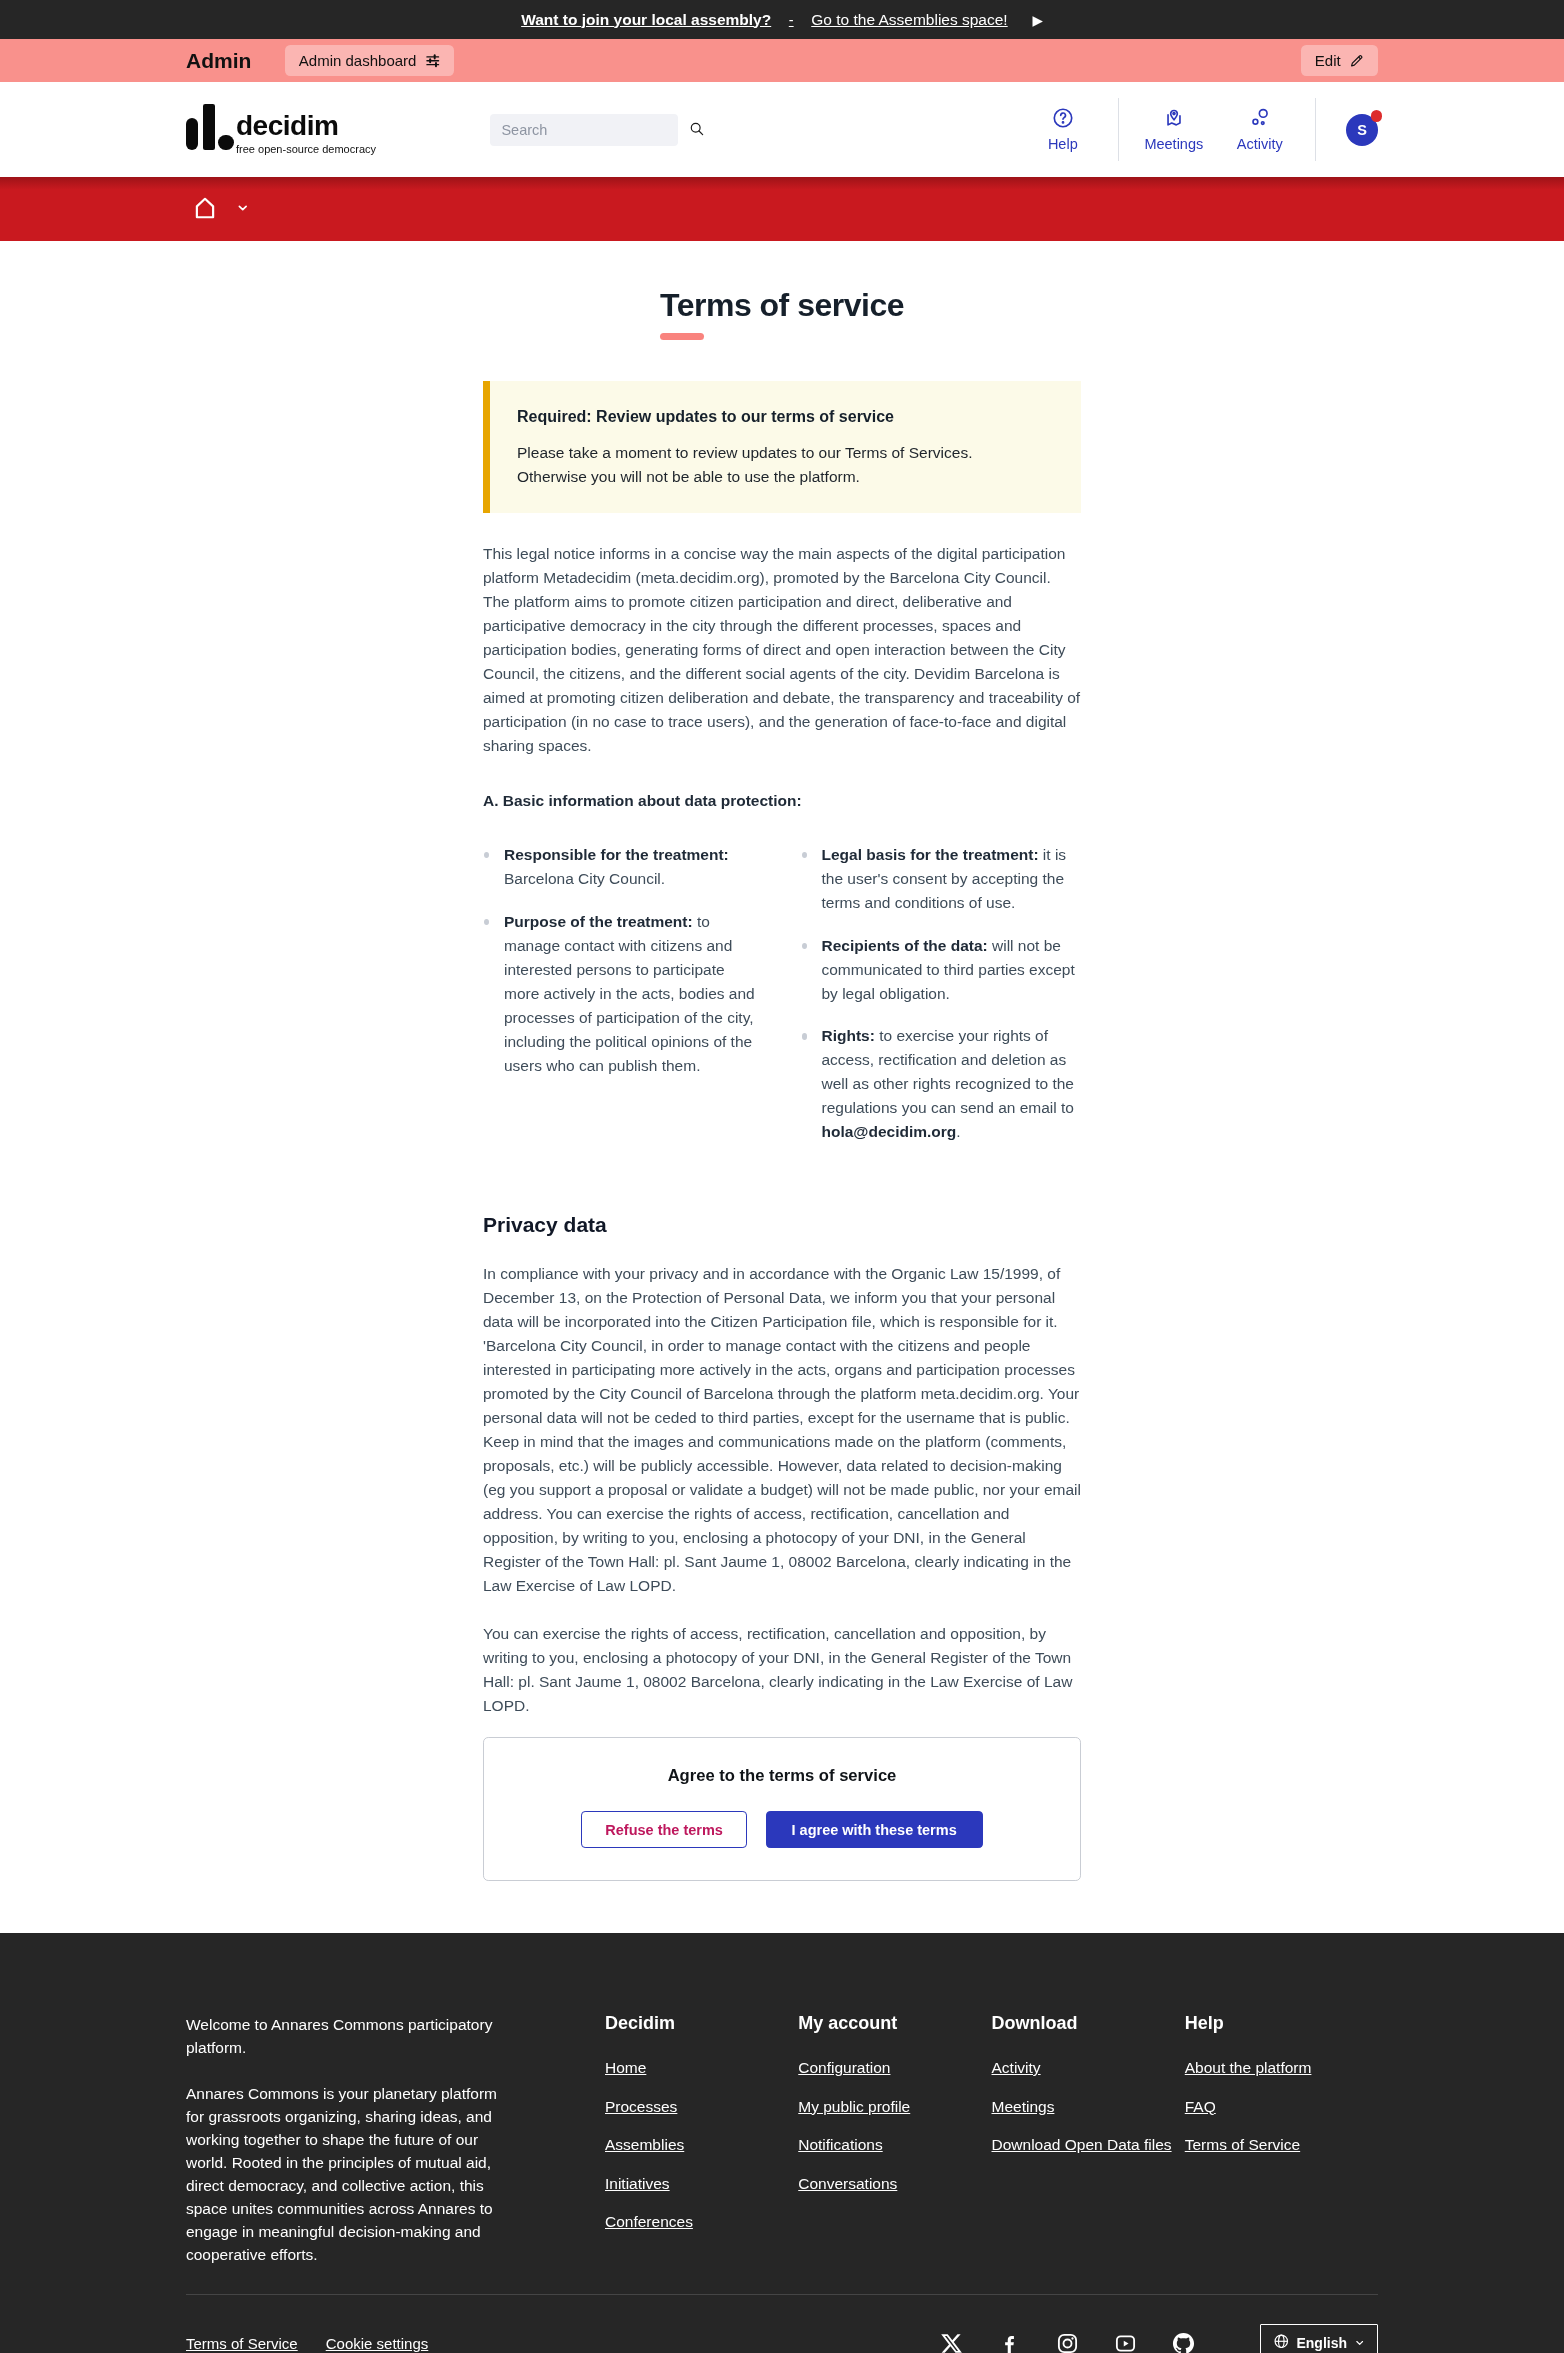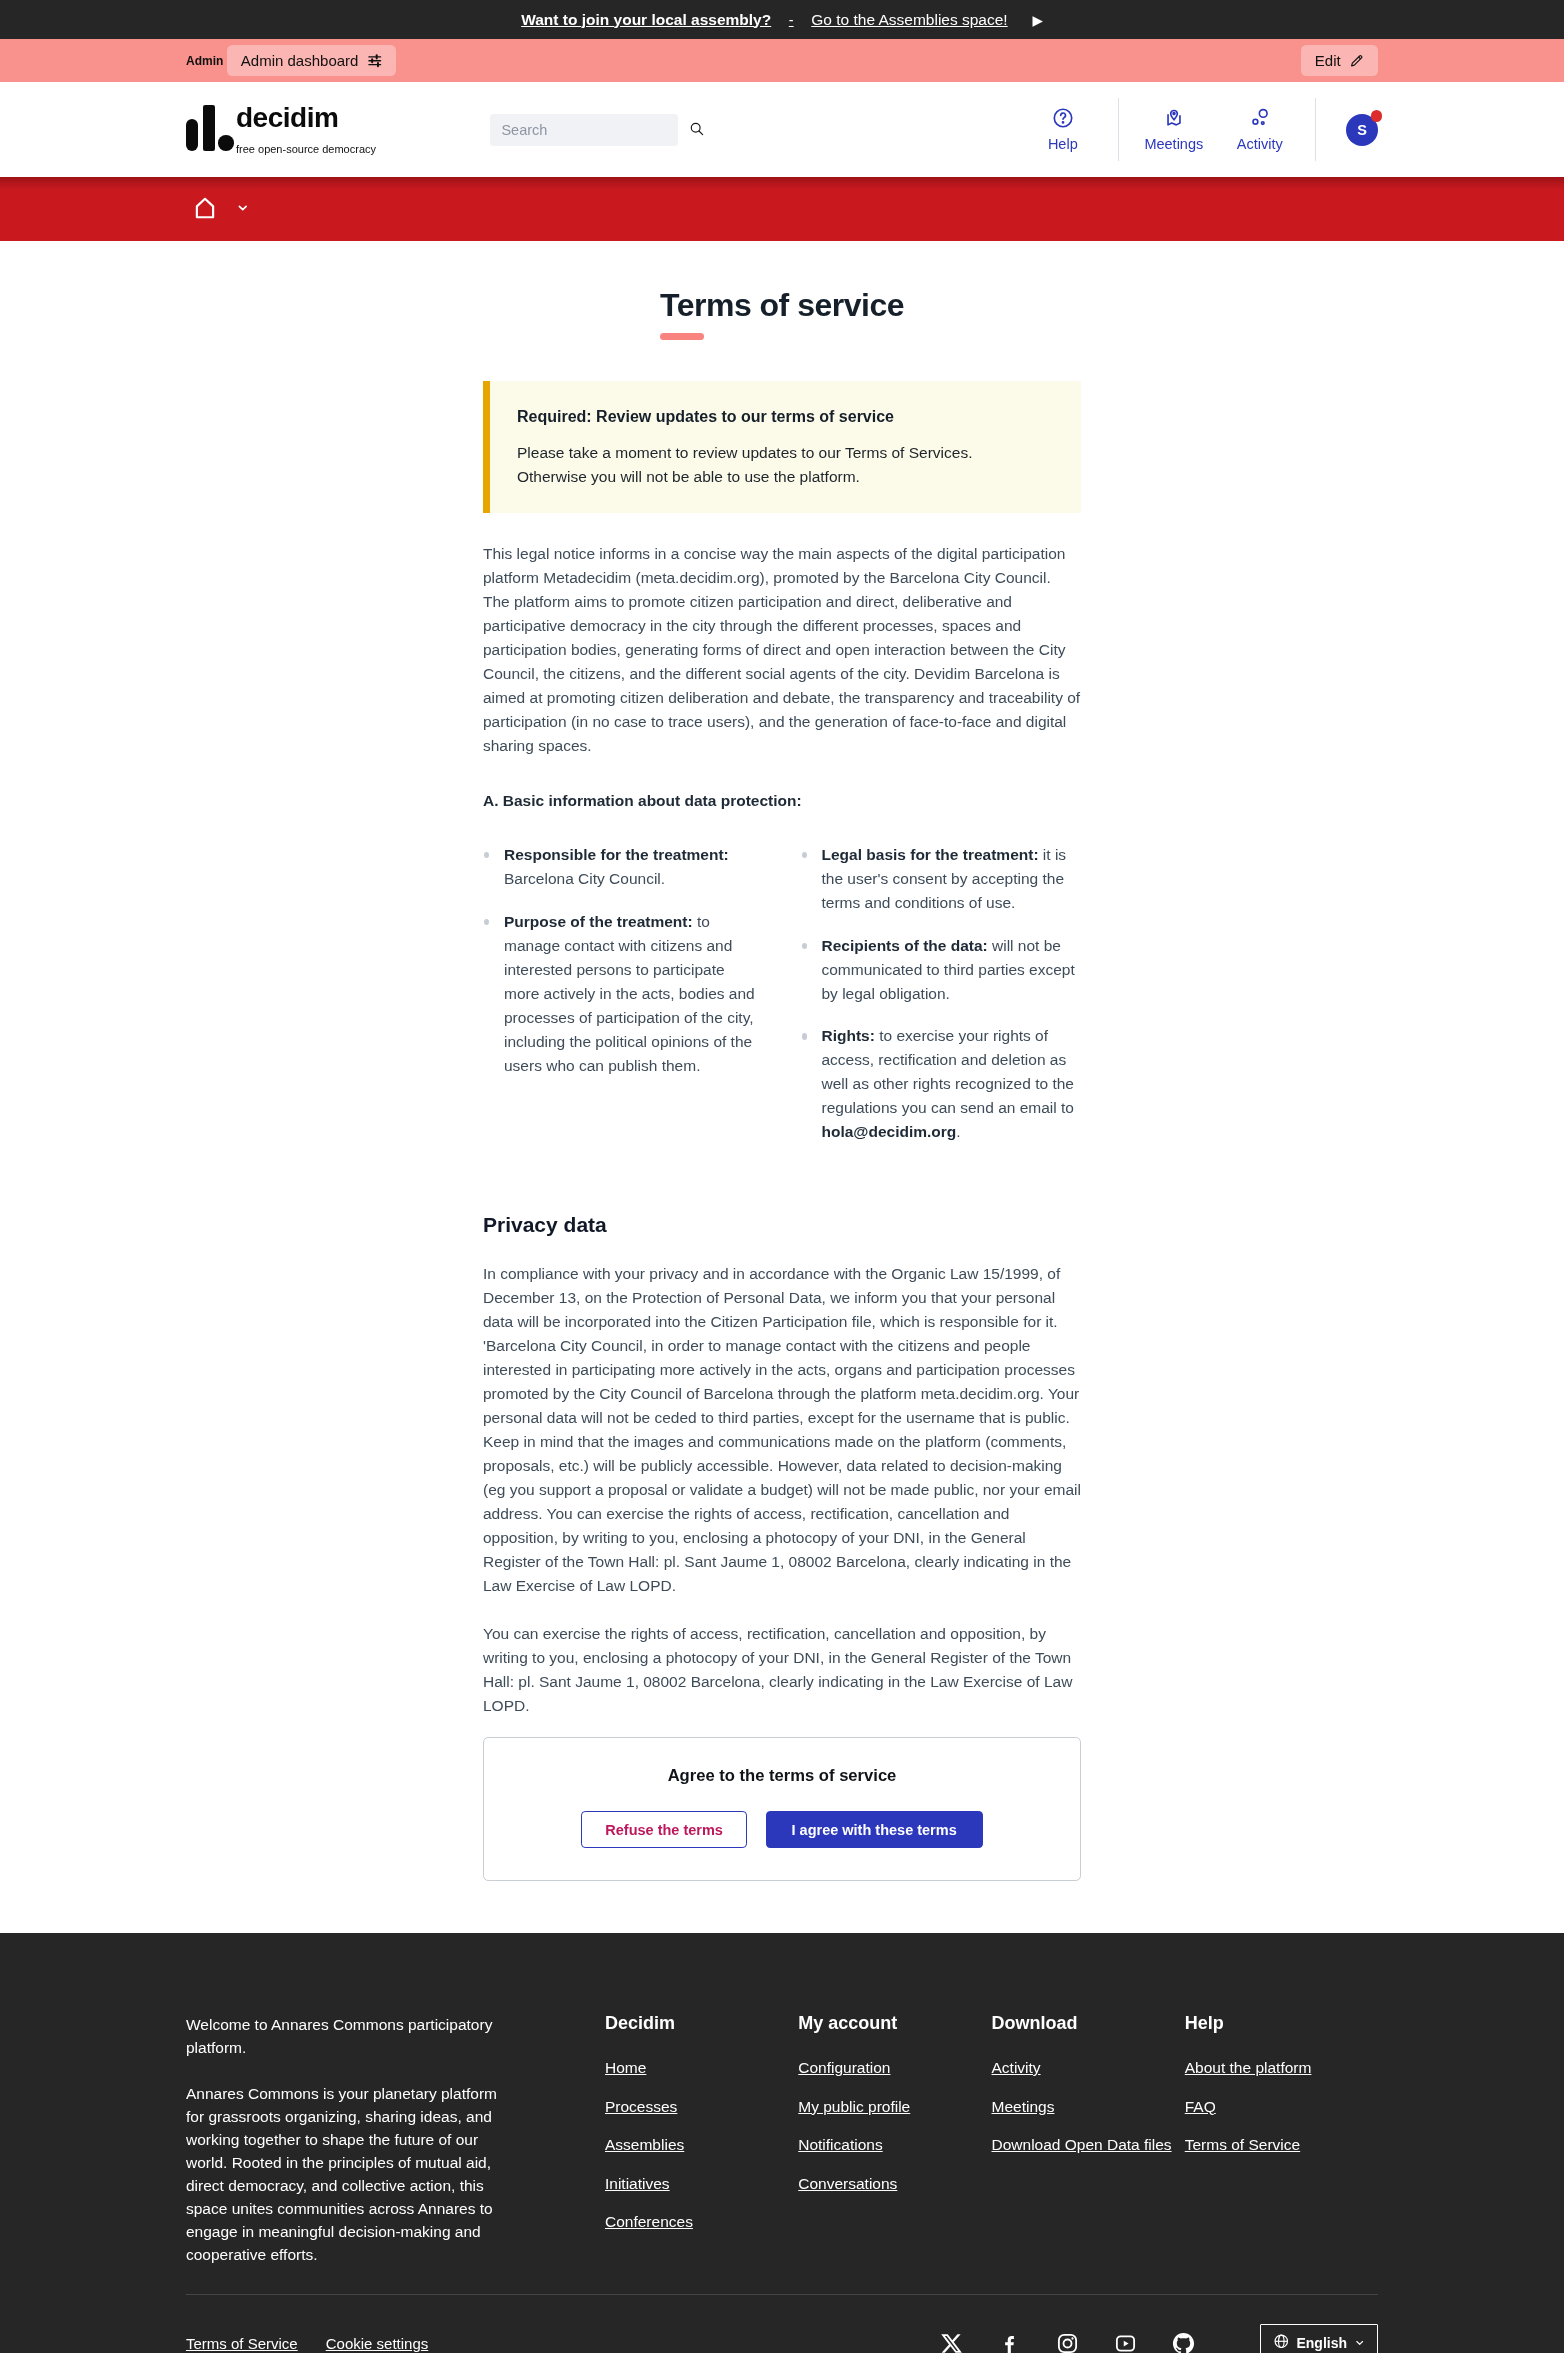--- a/index.html
+++ b/index.html
@@ -7,35 +7,35 @@
 
   
   .announce { height:39px; background:#262626; display:flex; align-items:center; justify-content:center; gap:17.6px; color:#fff; }
   .announce a { color:#fff; text-decoration:underline; font-size:15.5px; cursor:pointer; }
   .announce .q { font-weight:700; }
   .announce .sep { font-size:14.5px; text-decoration:underline; }
   .announce .arrow { font-size:13.5px; margin-left:7.2px; }
 
   
   .admin-bar { height:43px; background:#F9918C; display:flex; align-items:center; padding:0 186px; }
-  .admin-label { font-weight:700; font-size:12px; color:#111; margin-right:4px; }
+  .admin-label { font-weight:700; font-size:21px; color:#111; margin-right:34px; }
   .pill-btn { display:inline-flex; align-items:center; gap:8.3px; background:#FBB5B2; border:none; border-radius:5.2px; padding:7.2px 13.5px; font-size:15px; color:#111; font-family:inherit; cursor:pointer; }
   .admin-bar .grow { flex:1; }
   .pill-btn svg { display:block; }
 
   
   header { height:95px; background:#fff; display:flex; align-items:center; padding:0 186px; }
   .logo { display:flex; align-items:flex-end; cursor:pointer; }
   .logo-mark { position:relative; width:50px; height:50px; }
   .logo-bar1 { position:absolute; left:0; bottom:4.1px; width:12.4px; height:32px; background:#0b0b0b; border-radius:6.2px; }
   .logo-bar2 { position:absolute; left:16.6px; bottom:4.1px; width:12.4px; height:46px; background:#0b0b0b; border-radius:2.1px; }
   .logo-dot  { position:absolute; left:32px; bottom:4.1px; width:15.5px; height:15.5px; background:#0b0b0b; border-radius:50%; }
   .logo-texts { display:flex; flex-direction:column; }
   .logo-word { font-size:28px; font-weight:800; color:#0b0b0b; letter-spacing:-0.5px; line-height:1; }
-  .logo-tag { font-size:11px; color:#111; margin-top:11px; }
+  .logo-tag { font-size:11px; color:#111; margin-top:3px; }
   .search { margin-left:114px; width:188px; height:32px; background:#F1F2F6; border-radius:4.1px; display:flex; align-items:center; padding:0 9.3px 0 11.4px; }
   .search input { flex:1; border:none; background:transparent; outline:none; font-size:14.5px; color:#333; font-family:inherit; }
   .search input::placeholder { color:#8E95A2; }
   .header-nav { margin-left:auto; display:flex; align-items:center; gap:24px; }
   .nav-item { display:flex; flex-direction:column; align-items:center; gap:4.1px; color:#2B38BC; cursor:pointer; text-decoration:none; min-width:62px; }
   .nav-item .lbl { font-size:14.5px; }
   .vdiv { width:1px; height:63px; background:#DDE0E6; }
   .avatar { position:relative; width:32px; height:32px; background:#2B38BC; border-radius:50%; display:flex; align-items:center; justify-content:center; cursor:pointer; margin-left:6.2px; }
   .avatar .init { color:#fff; font-weight:700; font-size:14.5px; }
   .avatar .notif { position:absolute; top:-3.1px; right:-4.1px; width:11.4px; height:11.4px; background:#DD2C2C; border-radius:50%; }

